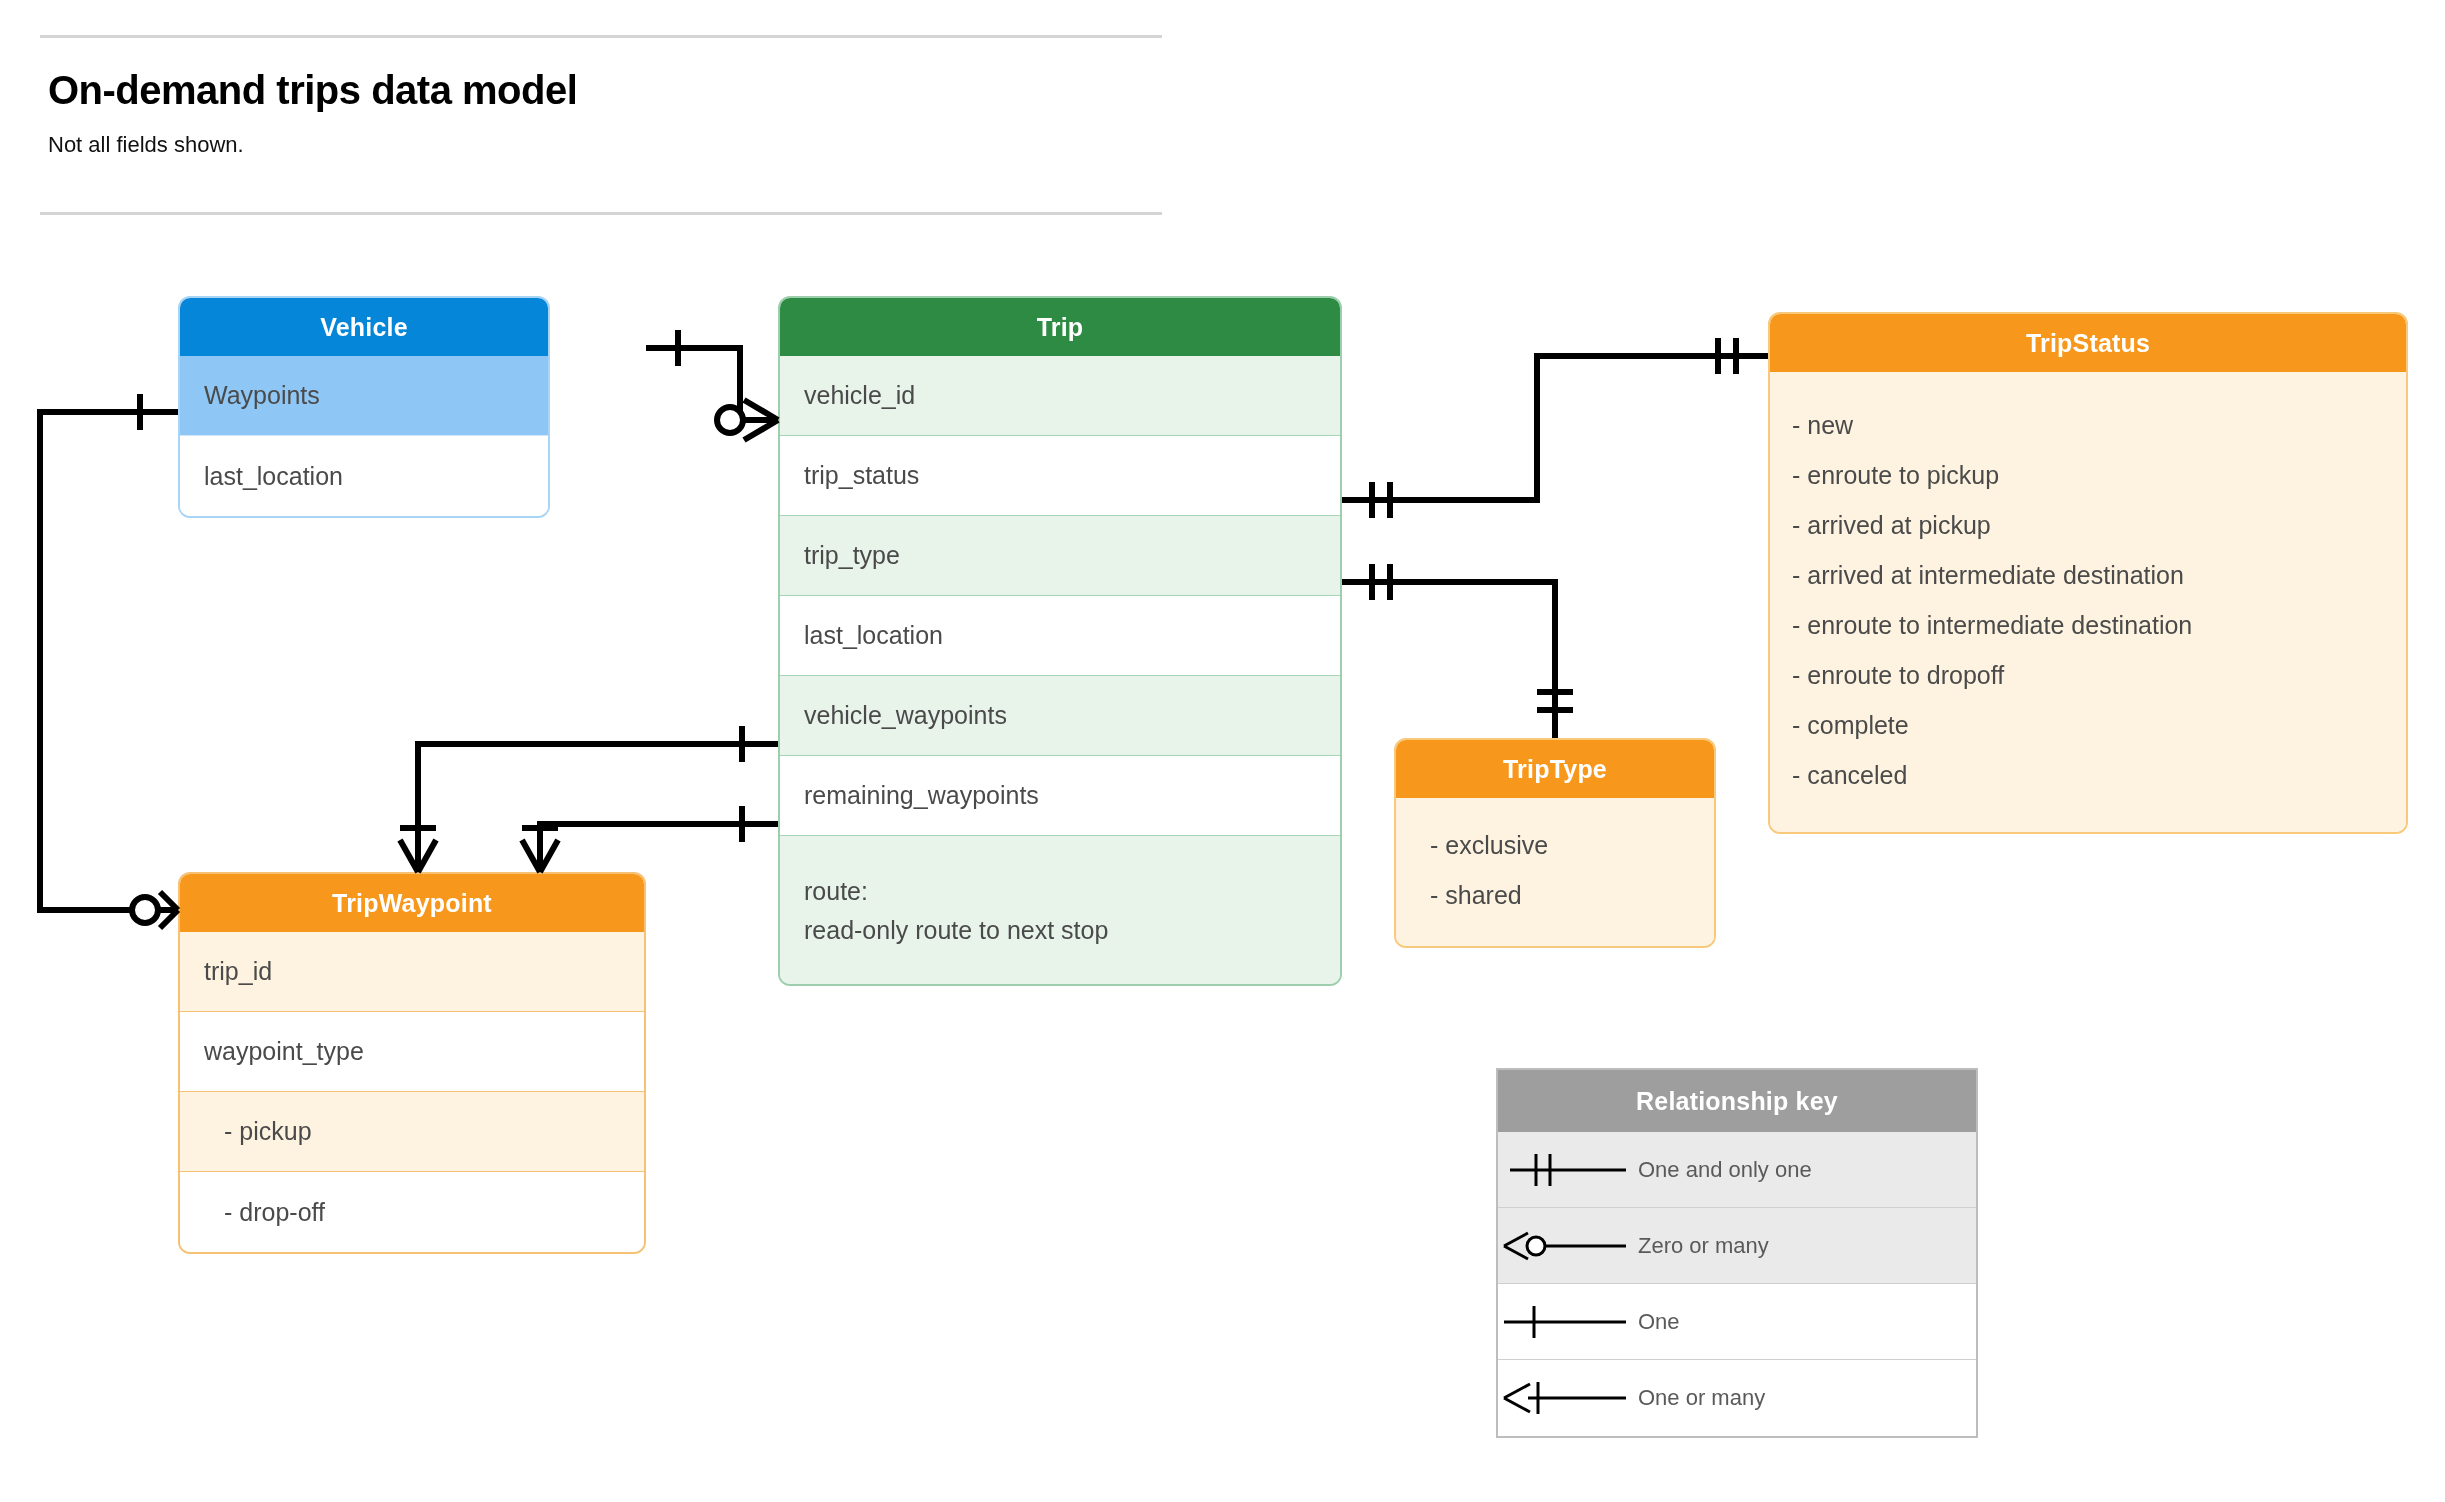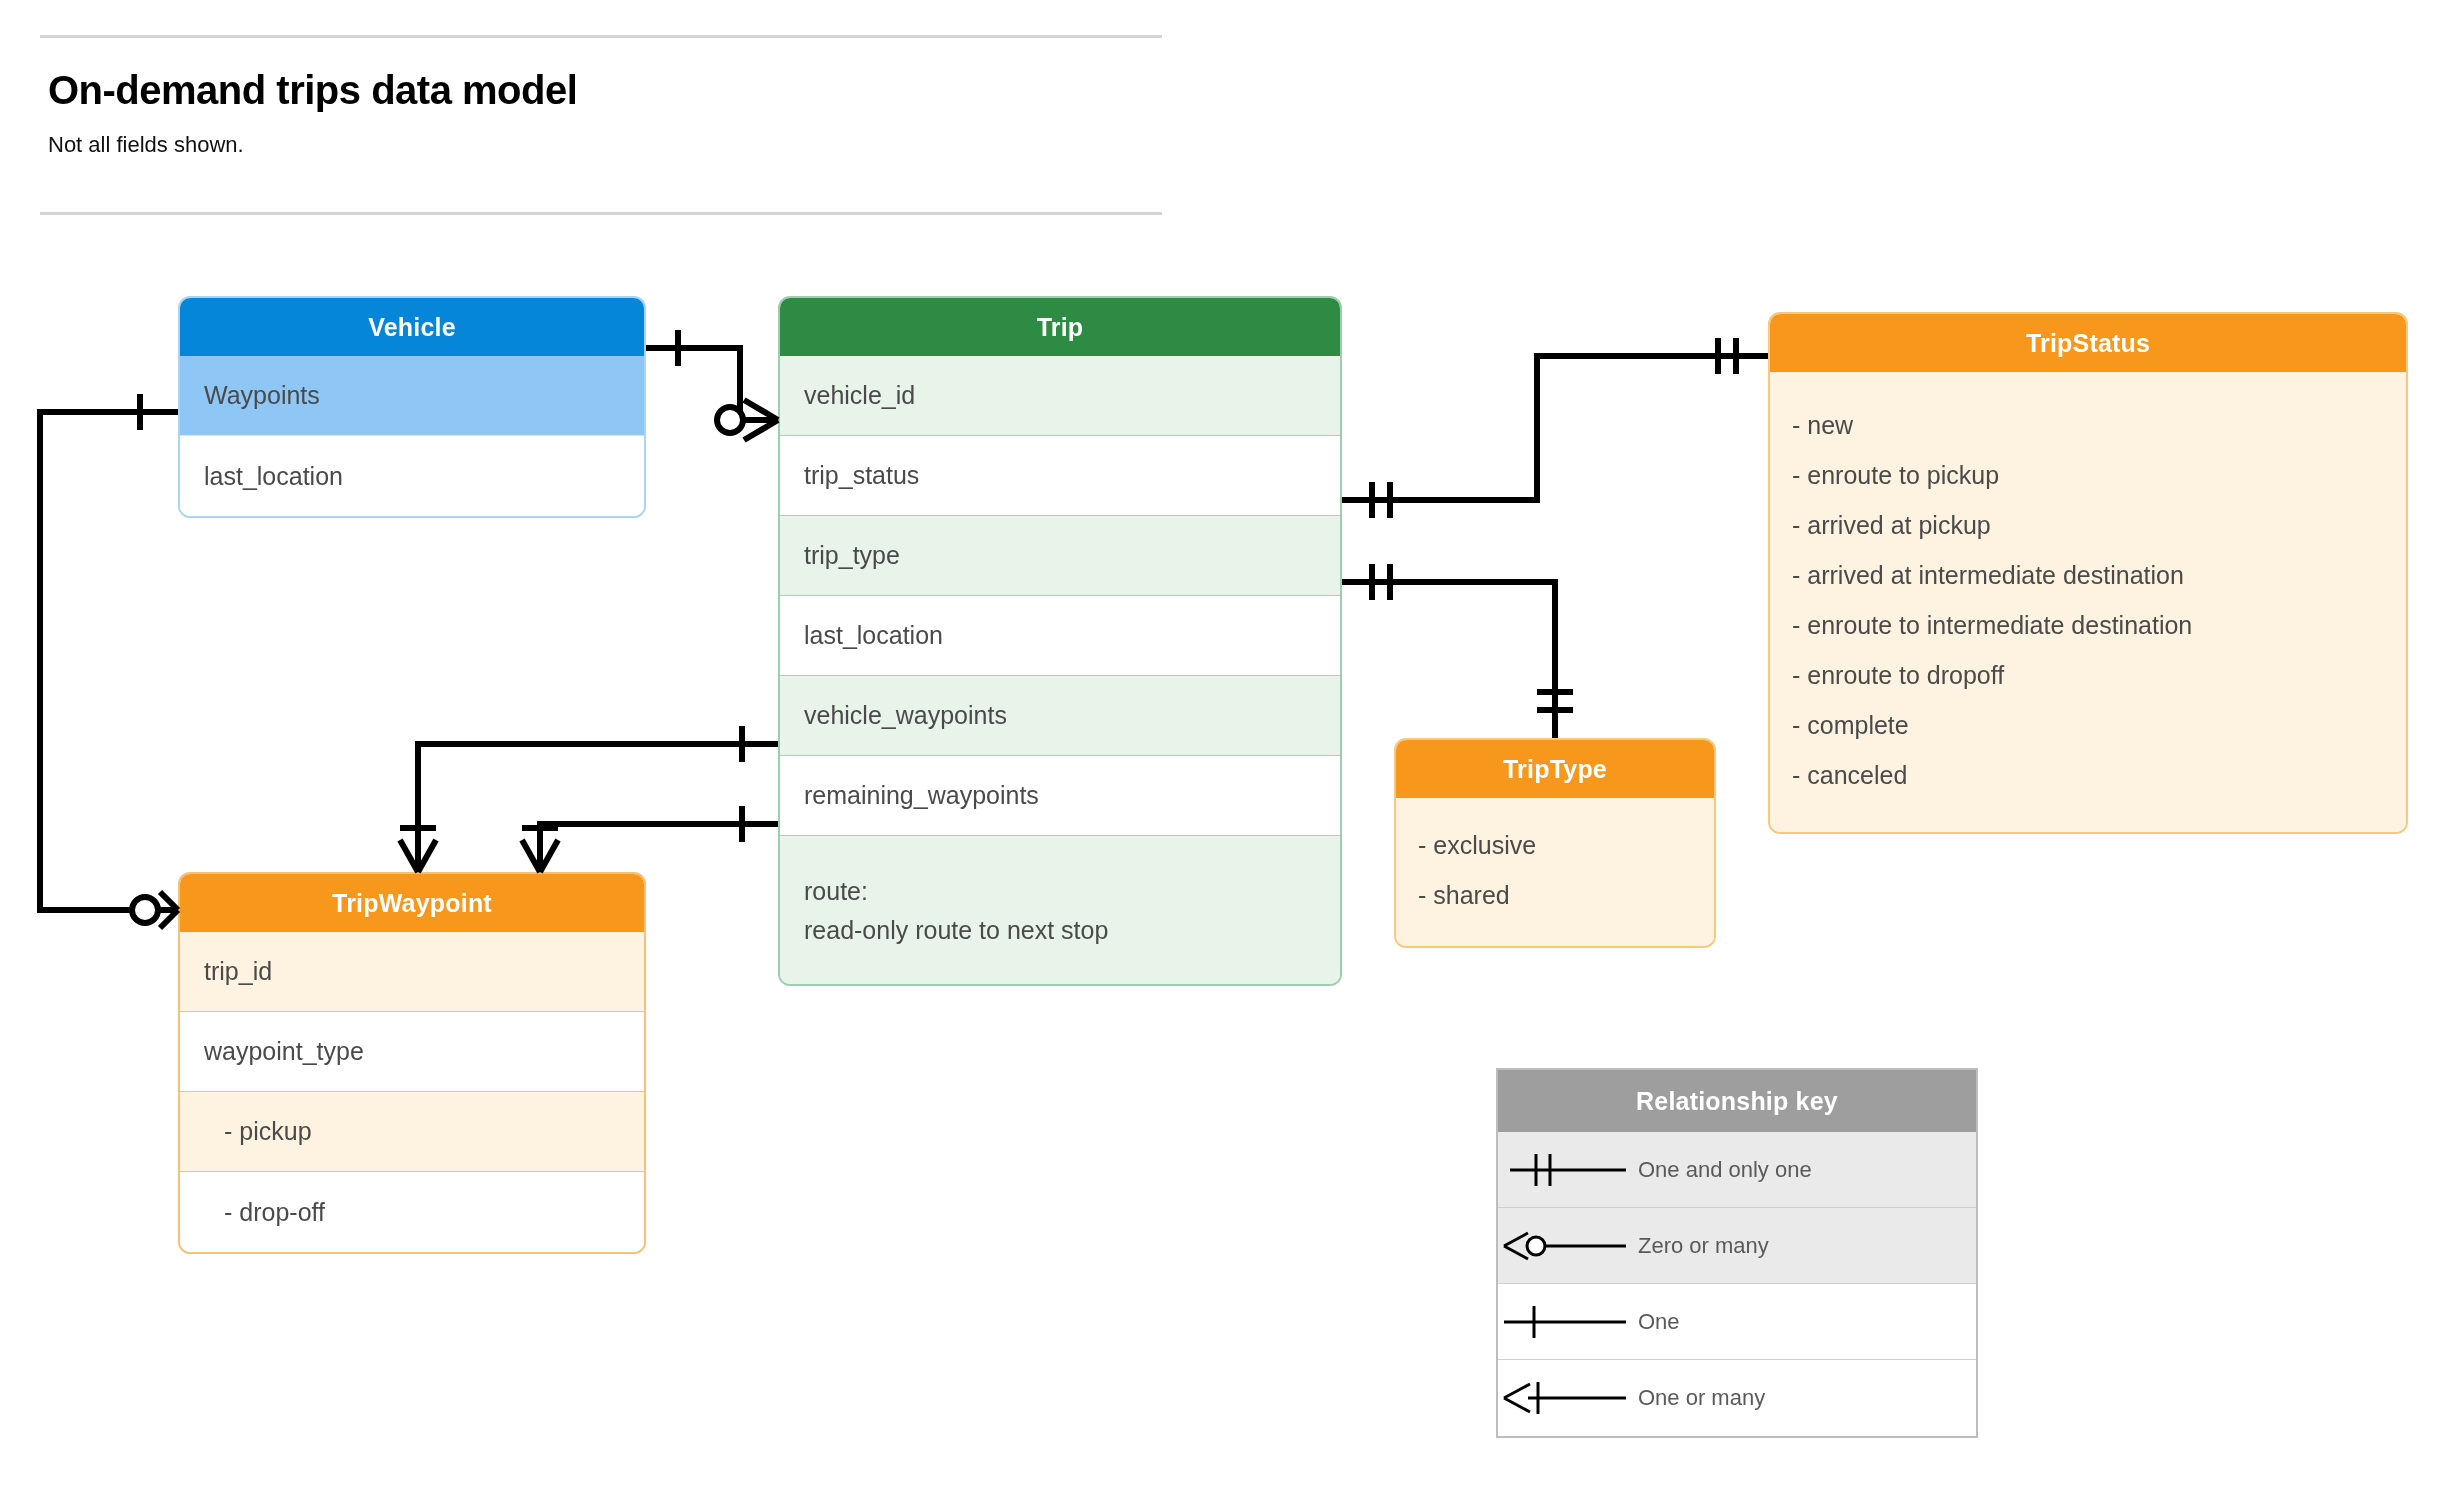--- a/index.html
+++ b/index.html
@@ -76,21 +76,21 @@
     display: block;
     padding-top: 36px;
     line-height: 1.55;
   }
   .row .sub { display: block; }
   .row.indent { padding-left: 44px; }
 
   
   #entity-vehicle {
     left: 178px; top: 296px;
-    width: 468px;
+    width: 372px;
     border: 2px solid #a8d4f5;
   }
   #entity-vehicle .entity-header { background: #0686D8; }
   #entity-vehicle .row { border-bottom: 1px solid #cfe6fa; }
   #entity-vehicle .row:last-child { border-bottom: none; }
   #entity-vehicle .row.alt { background: #8EC7F5; }
   #entity-vehicle .row.plain { background: #ffffff; }
 
   
   #entity-trip {
@@ -124,21 +124,21 @@
 
   
   #entity-triptype {
     left: 1394px; top: 738px;
     width: 322px;
     border: 2px solid #f8c97a;
   }
   #entity-triptype .entity-header { background: #F7981D; }
   #entity-triptype .list-body {
     background: #FDF3E0;
-    padding: 22px 0 26px 0;
+    padding: 22px 0 26px 12px;
   }
   #entity-triptype .list-item {
     font-size: 25px;
     padding-left: 22px;
     line-height: 50px;
     white-space: nowrap;
   }
 
   
   #entity-tripwaypoint {

